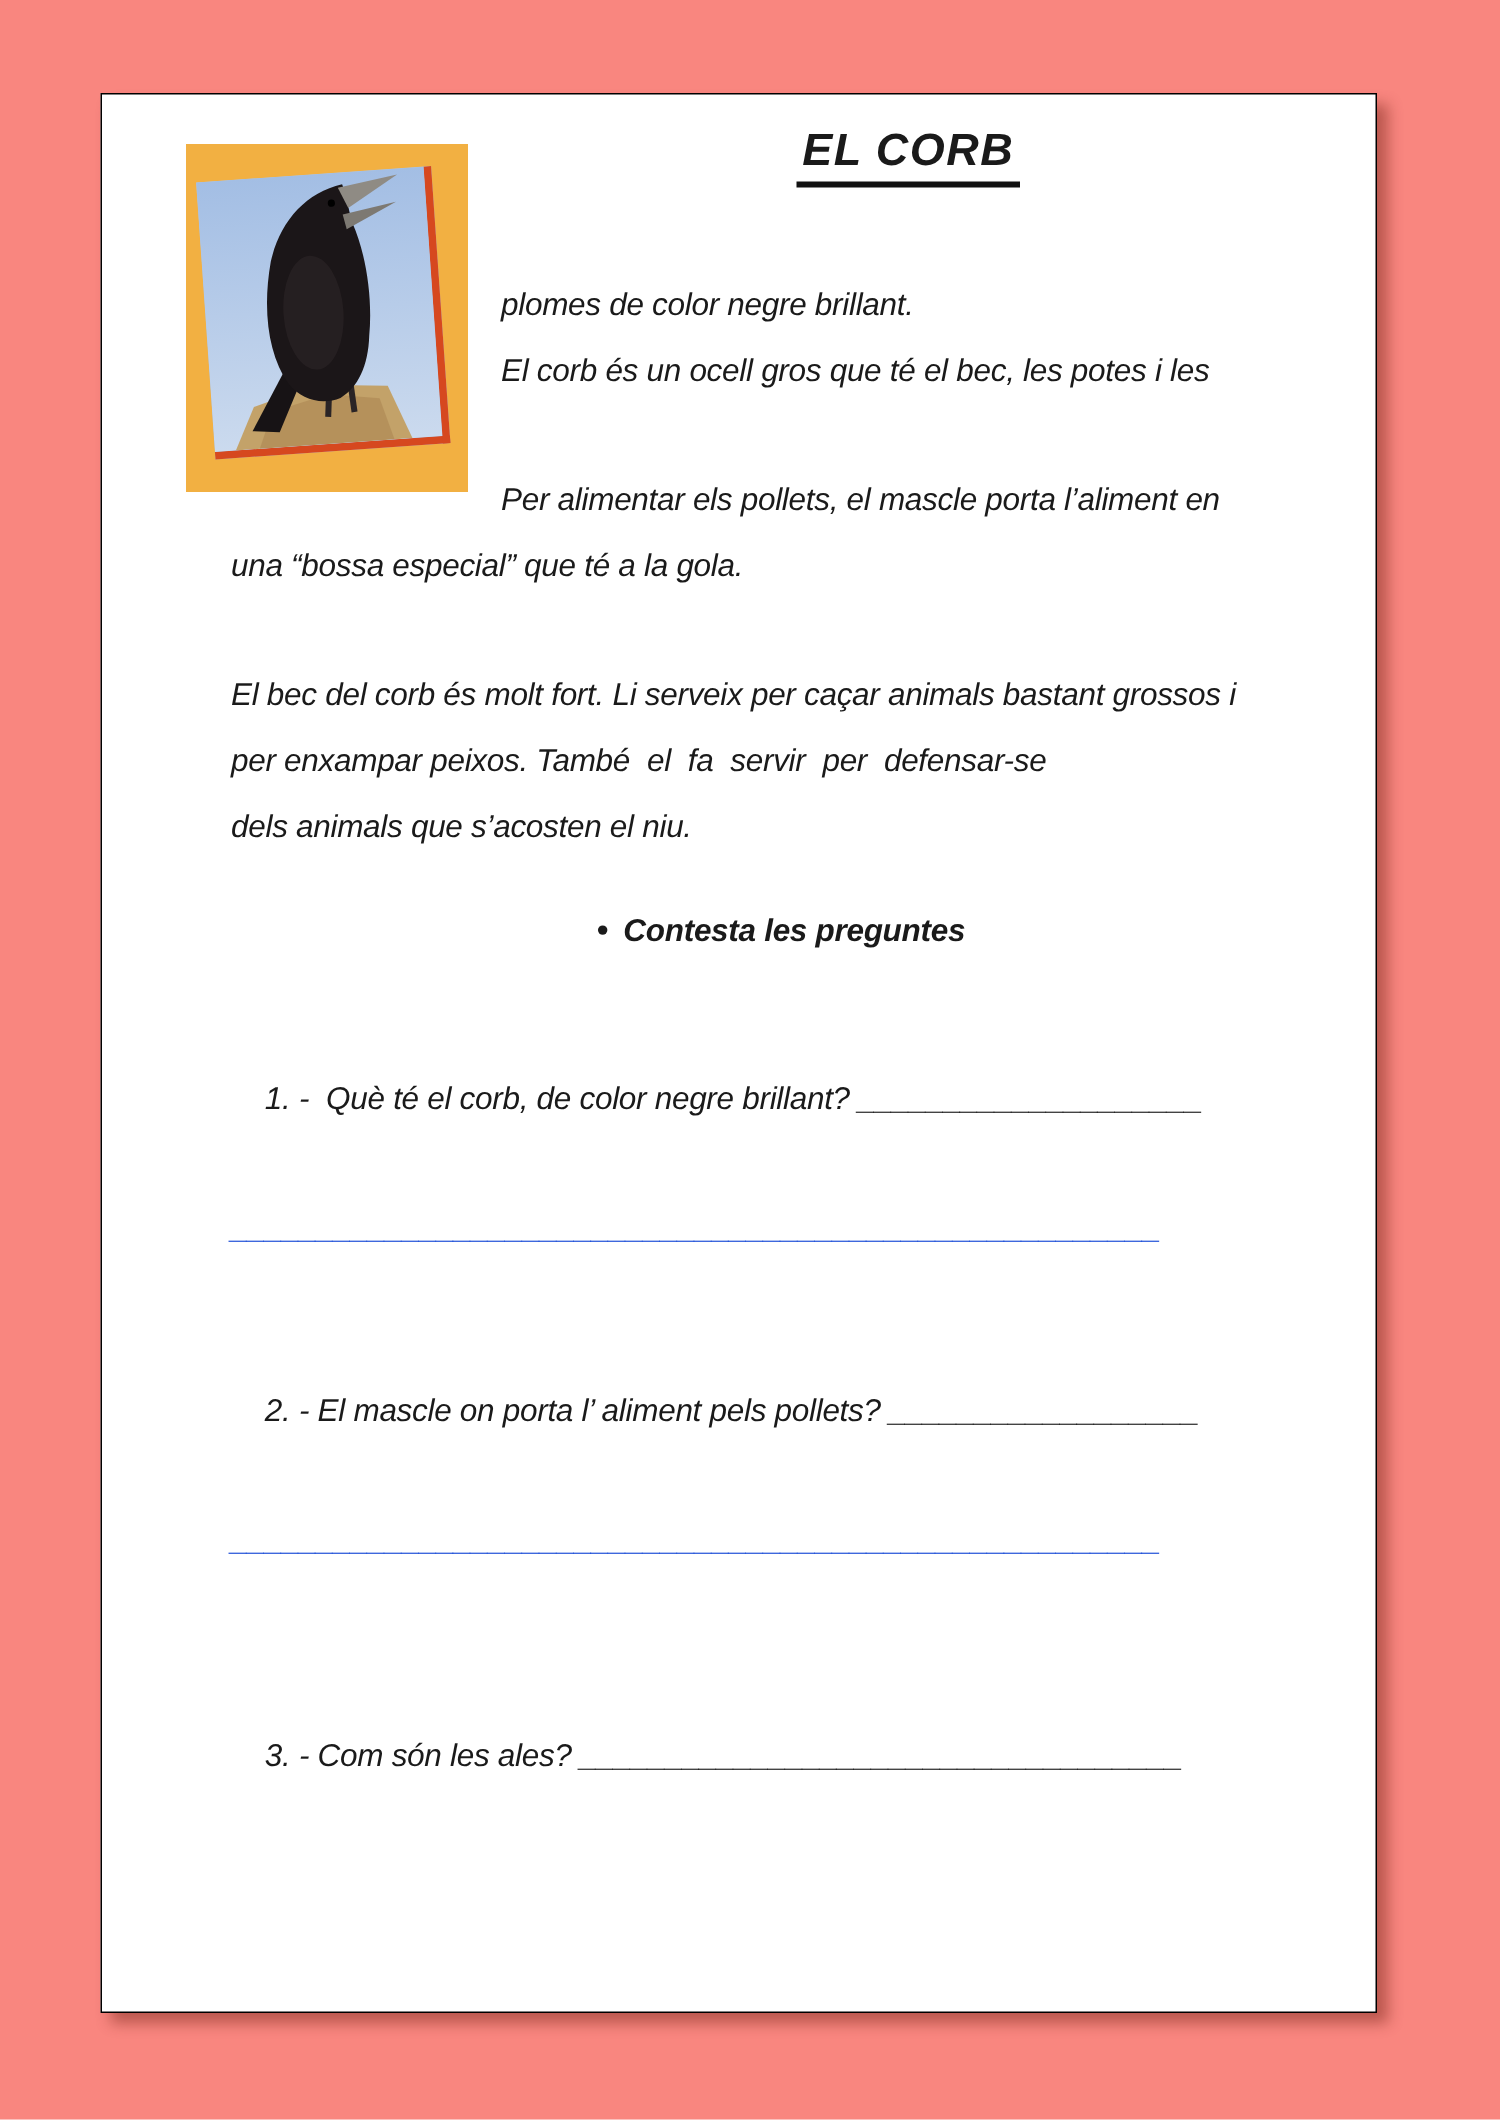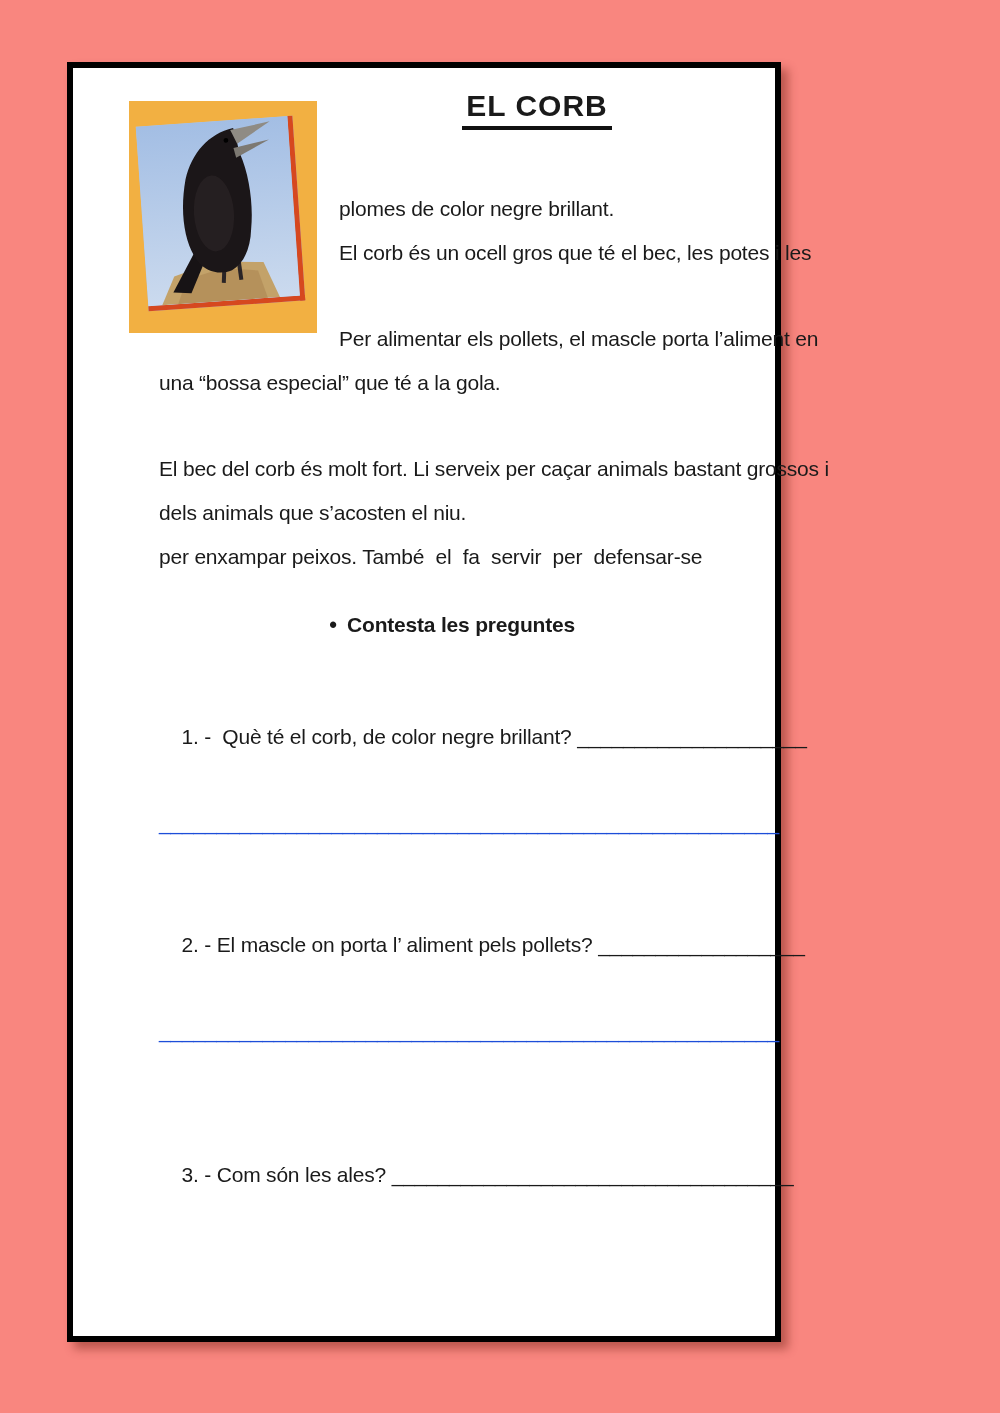--- a/index.html
+++ b/index.html
@@ -7,26 +7,27 @@
     width:1000px;height:1413px;
     background:#F9867F;
     font-family:"Liberation Sans",sans-serif;
     color:#1a1a1a;
     overflow:hidden;
     position:relative;
   }
   .page{
     position:absolute;
     left:67px;top:62px;
-    width:714px;height:1280px;
+    width:851px;height:1280px;
     box-sizing:border-box;
     background:#FFFFFF;
-    border:6px solid #000000;
+    border:1px solid #000000;
     box-shadow:7px 7px 9px rgba(110,30,20,0.45);
     padding:0 40px 0 56px;
+    font-style:italic;
   }
   
   .photo-frame{
     float:left;
     width:188px;height:232px;
     margin:33px 22px 0 0;
     background:#F2B042;
     position:relative;
   }
   .photo{
@@ -125,22 +126,22 @@
   </div>
 
   <div class="p2">
     <div class="pline">Per alimentar els pollets, el mascle porta l’aliment en</div>
     <div class="pline">una “bossa especial” que té a la gola.</div>
   </div>
 
 
   <div class="p4">
     <div class="pline">El bec del corb és molt fort. Li serveix per caçar animals bastant grossos i</div>
+    <div class="pline">per enxampar peixos. També  el  fa  servir  per  defensar-se</div>
     <div class="pline">dels animals que s’acosten el niu.</div>
-    <div class="pline">per enxampar peixos. També  el  fa  servir  per  defensar-se</div>
   </div>
 
   <div class="hrow">
     <span class="bullet">•</span><span class="htext">Contesta les preguntes</span>
   </div>
 
   <div class="qline q1">
     <span>1. -  Què té el corb, de color negre brillant? </span><span>____________________</span>
   </div>
   <div class="ans a1">______________________________________________________</div>

